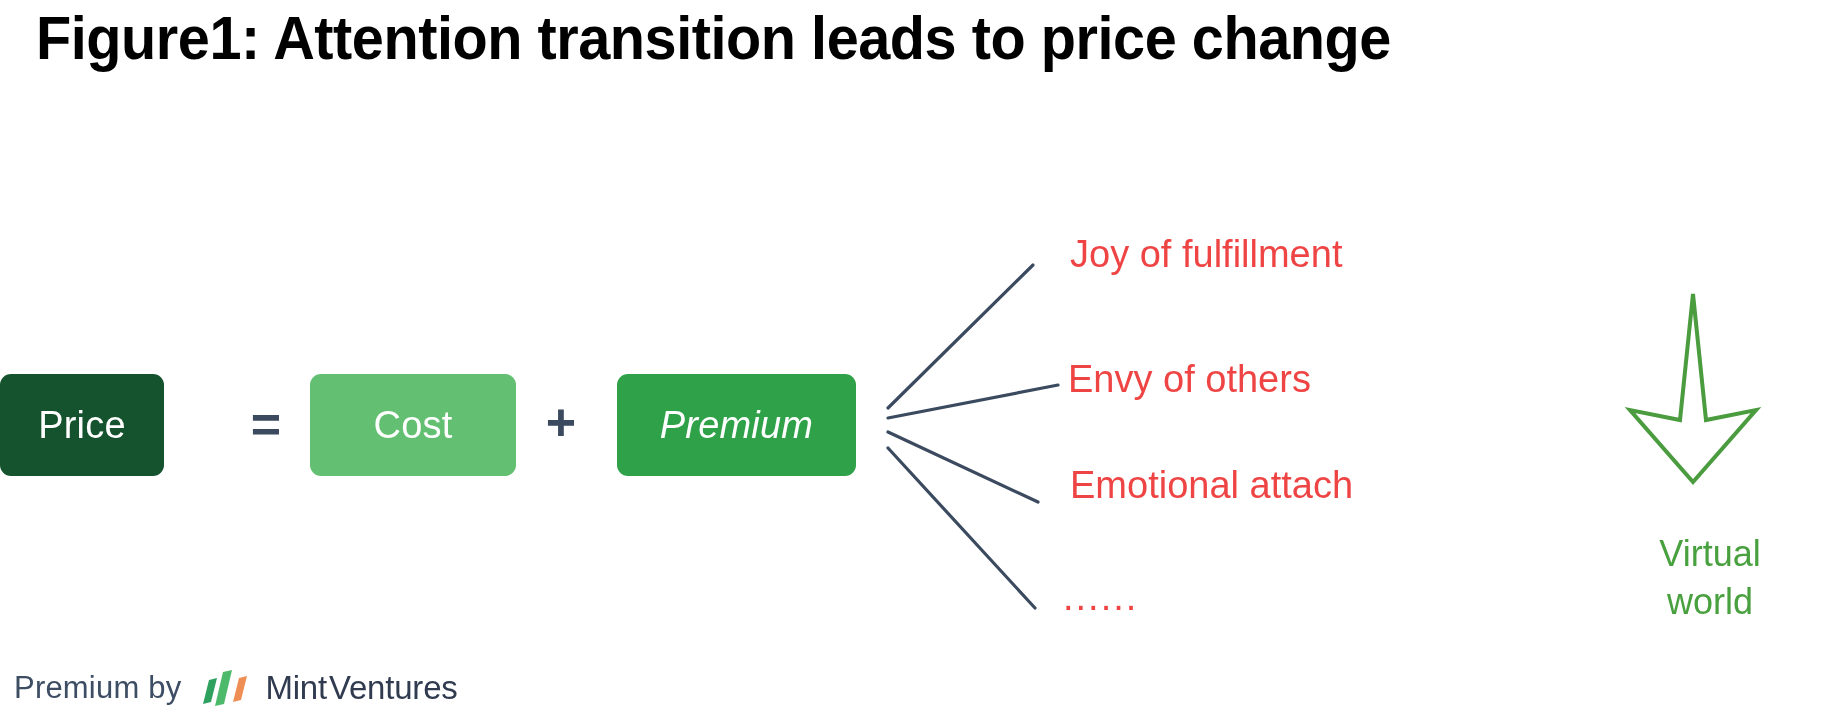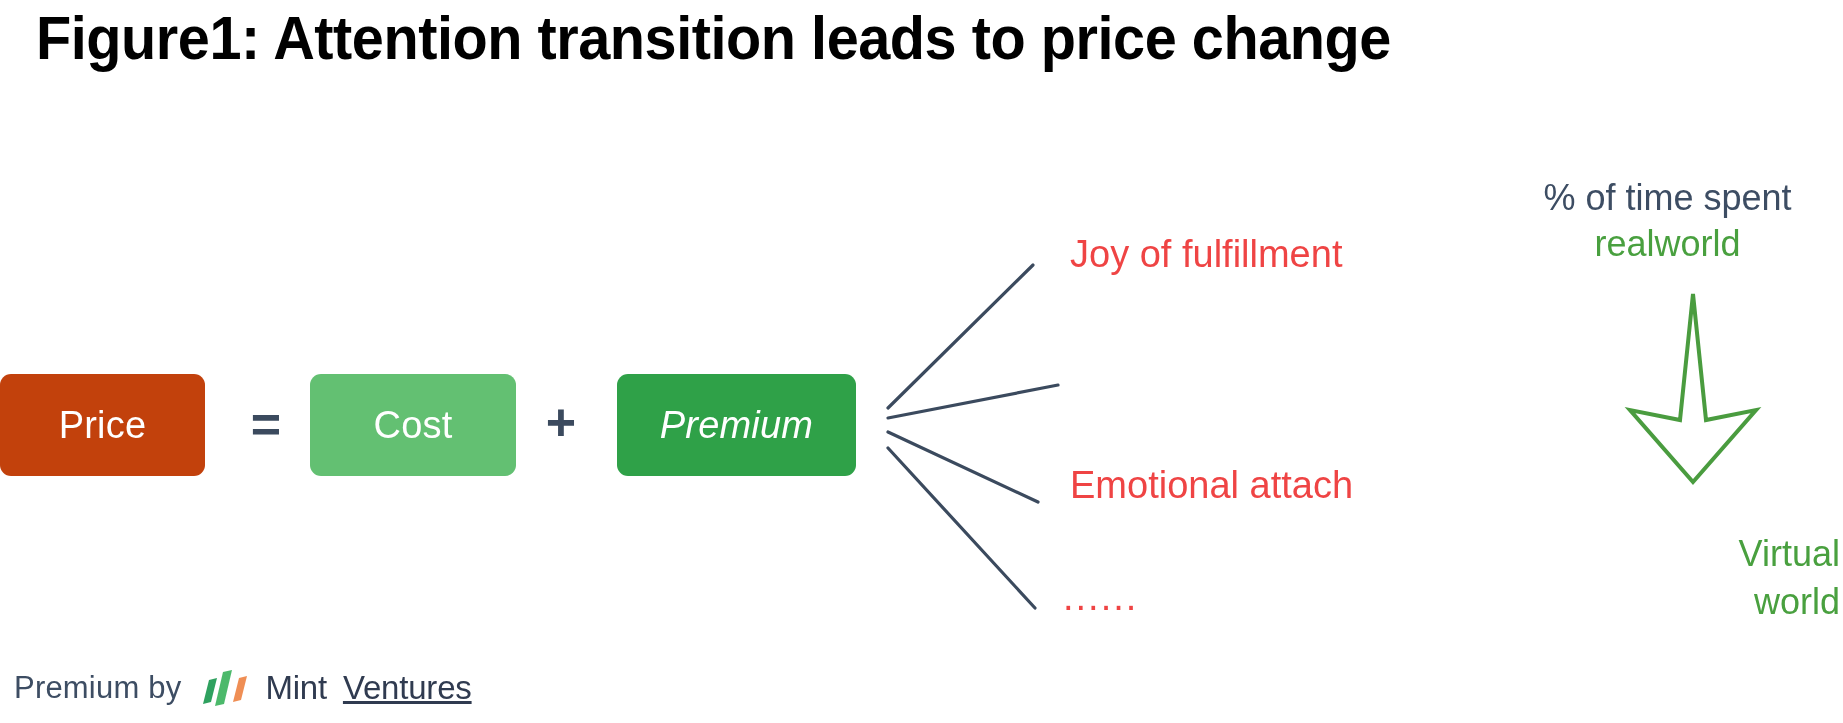--- a/index.html
+++ b/index.html
@@ -45,23 +45,23 @@
     border-radius: 11px;
     color: #ffffff;
     font-size: 38px;
     font-weight: 400;
     letter-spacing: 0.2px;
     box-sizing: border-box;
   }
   #box-price {
     left: 0px;
     top: 374px;
-    width: 205px;
+    width: 164px;
     height: 102px;
-    background: #c2410c;
+    background: #14532d;
   }
   #box-cost {
     left: 310px;
     top: 374px;
     width: 206px;
     height: 102px;
     background: #63c072;
     justify-content: center;
   }
   #box-premium {
@@ -136,21 +136,21 @@
     left: 1613px;
     top: 288px;
     width: 160px;
     height: 200px;
   }
   #transition-foot {
     position: absolute;
     left: 1580px;
     top: 530px;
     width: 260px;
-    text-align: right;
+    text-align: center;
     font-size: 36px;
     line-height: 48px;
     color: #49a03f;
   }
 
   
   #footer {
     position: absolute;
     left: 14px;
     top: 668px;
@@ -166,21 +166,21 @@
   #mv-logo {
     display: block;
   }
   #mv-wordmark {
     font-size: 33px;
     color: #303b50;
     letter-spacing: -0.2px;
     font-weight: 500;
   }
   #mv-wordmark .mv-mint { }
-  #mv-wordmark .mv-ventures { margin-left: 16px; text-decoration: underline; }
+  #mv-wordmark .mv-ventures { margin-left: 2px; }
 </style>
 </head>
 <body>
 
 <div id="canvas">
 
   <div id="figure-title">Figure1: Attention transition leads to price change</div>
 
   <div class="eq-box" id="box-price">
     <span>Price</span>
@@ -201,27 +201,24 @@
   <svg id="fan-lines" viewBox="0 0 1843 723" preserveAspectRatio="none">
     <g stroke="#3b4a5e" stroke-width="3.2" fill="none" stroke-linecap="round">
       <line x1="888" y1="408" x2="1033" y2="265"></line>
       <line x1="888" y1="418" x2="1058" y2="385"></line>
       <line x1="888" y1="432" x2="1038" y2="502"></line>
       <line x1="888" y1="448" x2="1035" y2="608"></line>
     </g>
   </svg>
 
   <div class="factor-label" id="factor-0">Joy of fulfillment</div>
+  <div class="factor-label" id="factor-1">Envy of others</div>
   <div class="factor-label" id="factor-2">Emotional attach</div>
   <div class="factor-label" id="factor-3">......</div>
 
-  <div id="transition-head">
-    <div>% of time spent</div>
-    <div id="transition-head-line2">realworld</div>
-  </div>
 
   <svg id="arrow-svg" viewBox="0 0 160 200">
     <polygon points="80,6 93,132 143,122 80,194 17,122 67,132" fill="none" stroke="#4a9c3f" stroke-width="4" stroke-linejoin="miter"></polygon>
   </svg>
 
   <div id="transition-foot">
     <div>Virtual</div>
     <div>world</div>
   </div>
 

